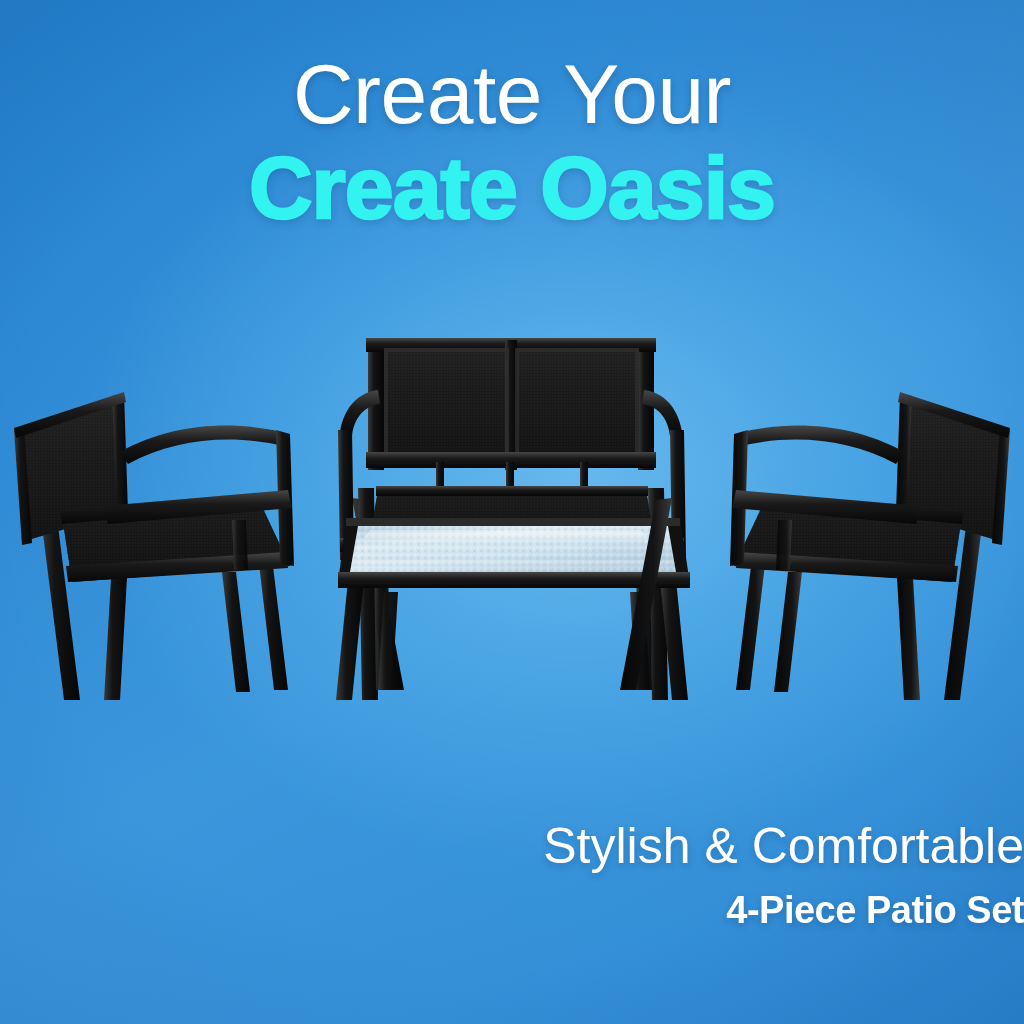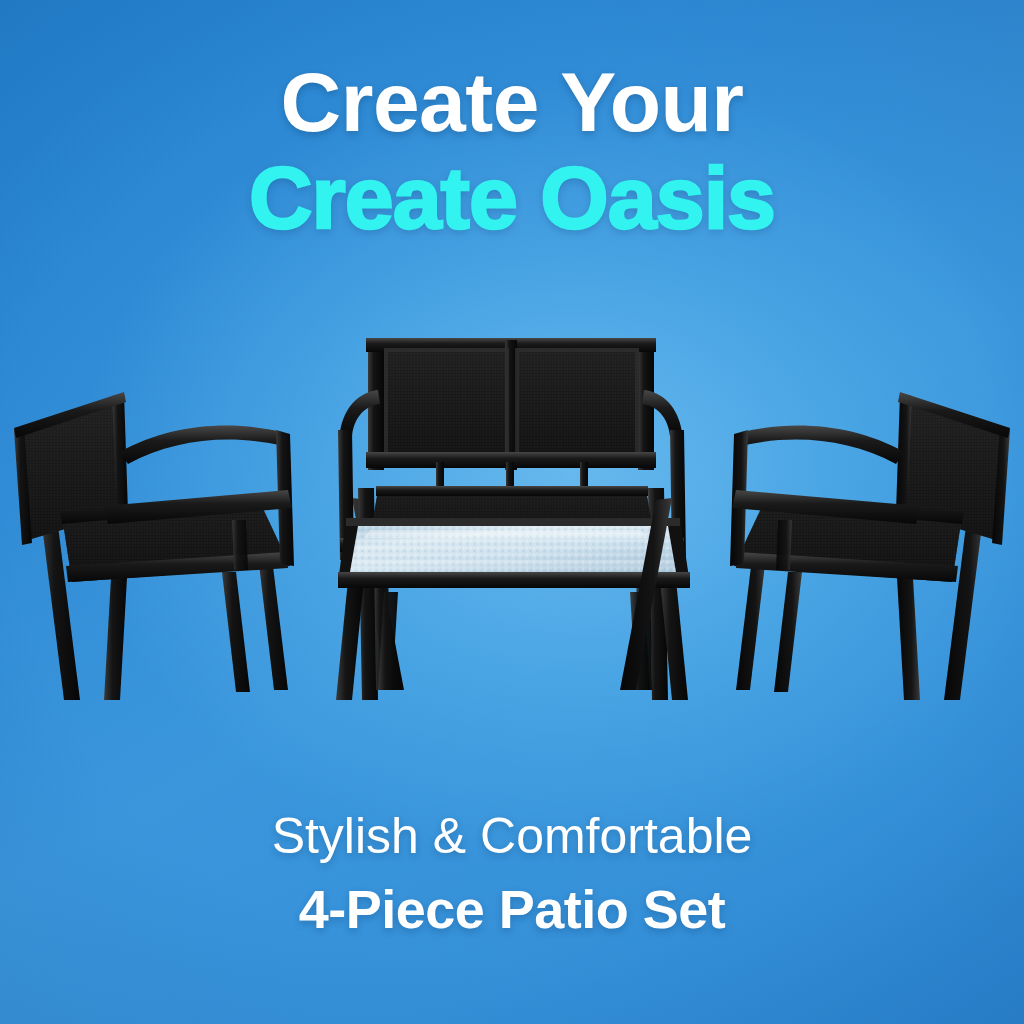--- a/index.html
+++ b/index.html
@@ -34,55 +34,55 @@
 
   
   .headline-block {
     position: absolute;
     top: 52px; left: 0; right: 0;
     text-align: center;
     z-index: 40;
   }
   .headline-1 {
     font-size: 84px;
-    font-weight: 700;
+    font-weight: 400;
     color: #ffffff;
     line-height: 1.0;
     letter-spacing: -0.5px;
     text-shadow: 0 3px 7px rgba(10,55,100,0.30);
-    margin: 8px;
+    margin: 0;
   }
   .headline-2 {
     font-size: 88px;
     font-weight: 700;
     line-height: 1.04;
     letter-spacing: -1px;
     margin: 6px 0 0 0;
     color: #32f3ef;
     text-shadow: 0 3px 9px rgba(10,55,100,0.28);
     -webkit-text-stroke: 2.5px #32f3ef;
   }
 
   .footer-block {
     position: absolute;
-    bottom: 85px; left: 0; right: 0;
-    text-align: center;
+    bottom: 92px; left: 0; right: 0;
+    text-align: right;
     z-index: 40;
   }
   .footer-1 {
     font-size: 50px;
     font-weight: 400;
     color: #ffffff;
     line-height: 1.1;
     letter-spacing: 0px;
     text-shadow: 0 3px 7px rgba(10,55,100,0.28);
     margin: 0;
   }
   .footer-2 {
-    font-size: 54px;
+    font-size: 38px;
     font-weight: 700;
     color: #ffffff;
     line-height: 1.1;
     letter-spacing: -0.5px;
     text-shadow: 0 3px 7px rgba(10,55,100,0.28);
     margin: 16px 0 0 0;
   }
 
   
   #furniture {

